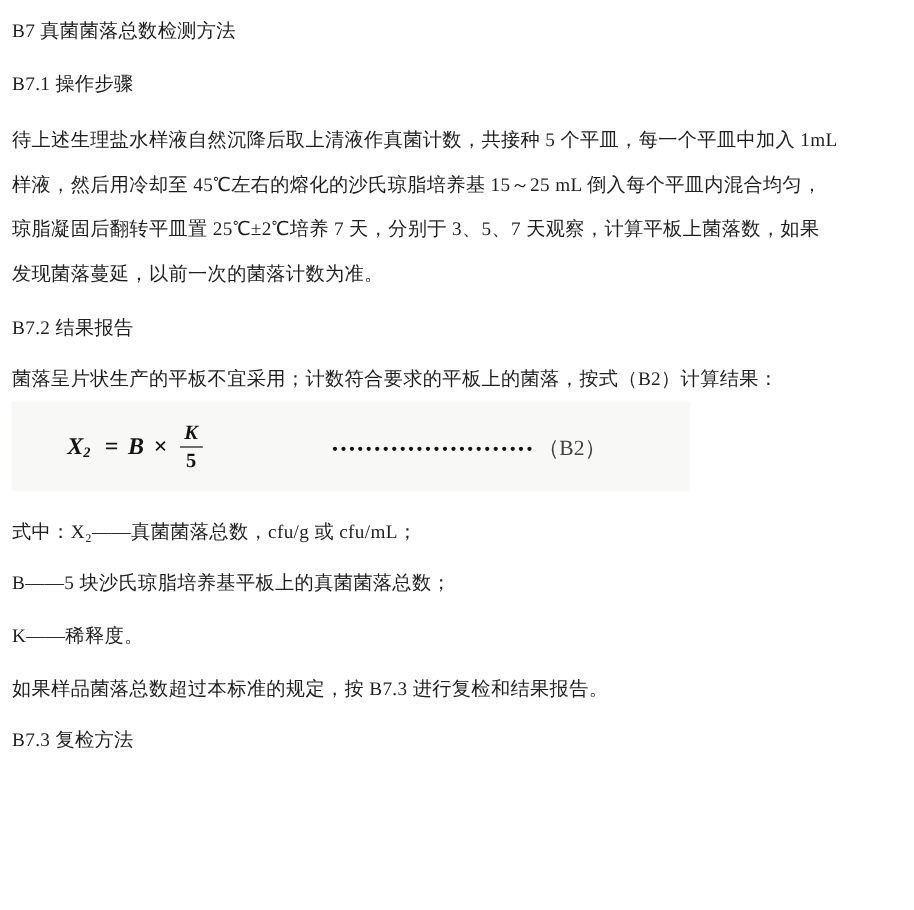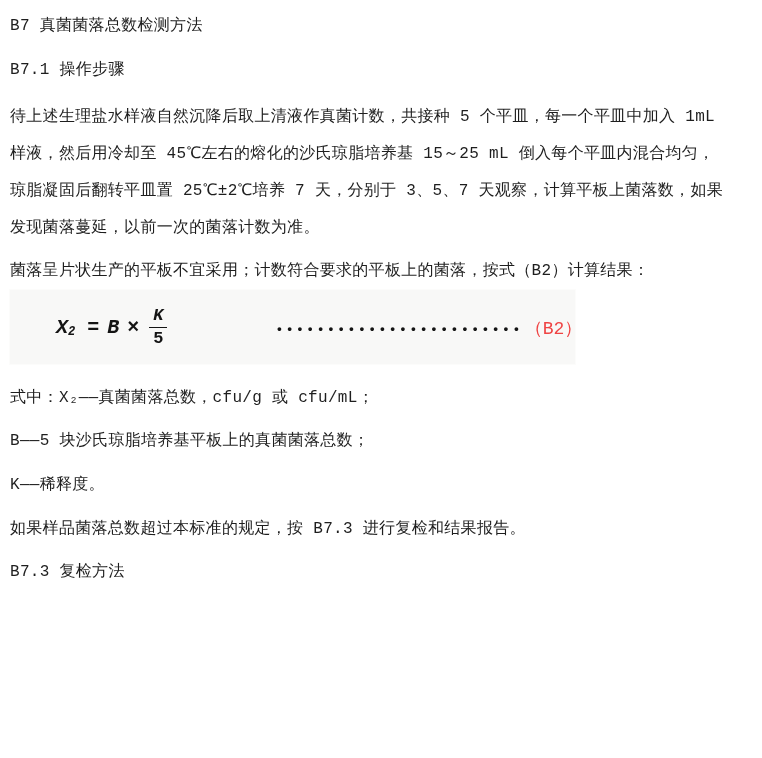--- a/index.html
+++ b/index.html
@@ -11,21 +11,21 @@
     width: 762px;
     height: 758px;
     overflow: hidden;
   }
   .doc {
     position: relative;
     box-sizing: border-box;
     width: 762px;
     height: 758px;
     padding: 8px 40px 0 10px;
-    font-family: Liberation Mono, monospace;
+    font-family: Liberation Serif, serif;
     font-size: 16px;
     color: #1e1e1e;
     background: #ffffff;
   }
   .line {
     height: 37px;
     line-height: 37px;
     white-space: nowrap;
     letter-spacing: 0.3px;
   }
@@ -90,40 +90,41 @@
     margin-left: 108px;
     font-size: 13px;
     font-weight: bold;
     letter-spacing: 2.5px;
     color: #141414;
     position: relative;
     top: 2px;
   }
   .equation-label {
     font-size: 18px;
-    color: #ef4444;
+    color: #404040;
     margin-left: 2px;
     position: relative;
     top: 1px;
     text-align: right;
   }
 </style>
 </head>
 <body>
 
 <div class="doc">
 
   <div class="line">B7 真菌菌落总数检测方法</div>
   <div class="line gap7">B7.1 操作步骤</div>
 
   <div class="line gap10">待上述生理盐水样液自然沉降后取上清液作真菌计数，共接种 5 个平皿，每一个平皿中加入 1mL</div>
   <div class="line">样液，然后用冷却至 45℃左右的熔化的沙氏琼脂培养基 15～25 mL 倒入每个平皿内混合均匀，</div>
   <div class="line">琼脂凝固后翻转平皿置 25℃±2℃培养 7 天，分别于 3、5、7 天观察，计算平板上菌落数，如果</div>
   <div class="line">发现菌落蔓延，以前一次的菌落计数为准。</div>
 
+  <div class="line gap8">B7.2 结果报告</div>
 
   <div class="line gap6">菌落呈片状生产的平板不宜采用；计数符合要求的平板上的菌落，按式（B2）计算结果：</div>
 
   <div class="formula-figure">
     <span class="math-expr">
       <span class="math-var">X</span>
         <span class="math-sub">2</span>
       <span class="math-op">=</span>
       <span class="math-var">B</span>
       <span class="math-op">×</span>

